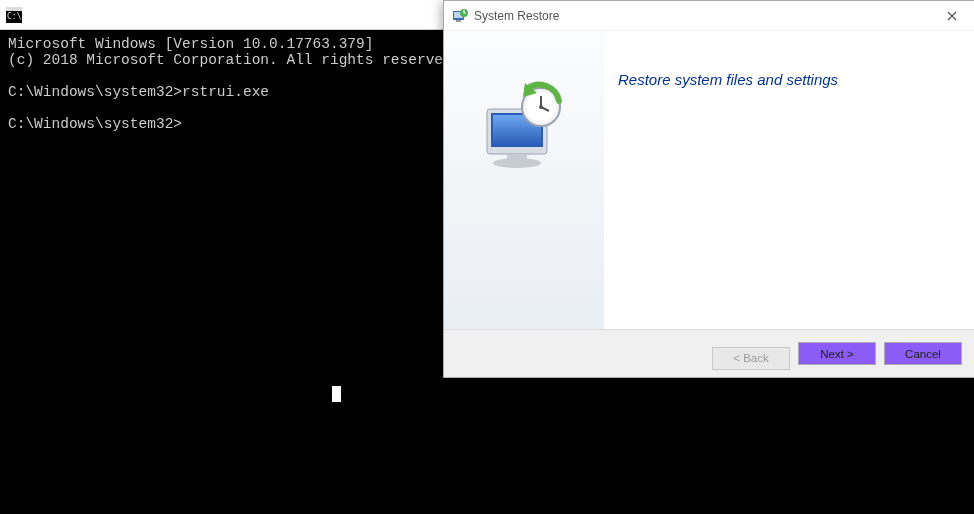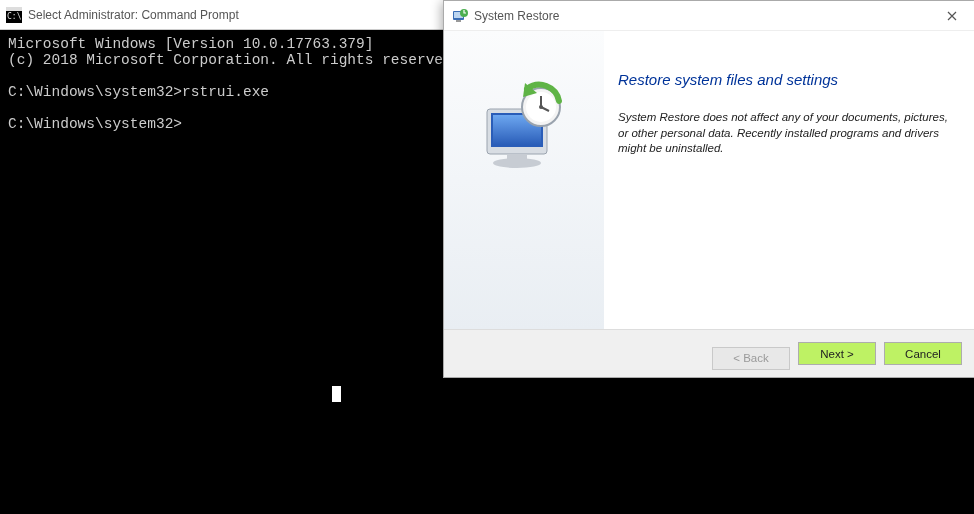--- a/index.html
+++ b/index.html
@@ -131,21 +131,21 @@
   display: flex;
   align-items: center;
   justify-content: flex-end;
   padding: 0 12px;
   gap: 8px;
 }
 .wbtn {
   min-width: 78px;
   height: 23px;
   font-size: 11.5px;
-  background: #bef264;
+  background: #8b5cf6;
   border: 1px solid #adadad;
   color: #222;
   cursor: pointer;
   padding: 0 10px;
 }
 .wbtn:disabled {
   color: #9a9a9a;
   background: #e8e8e8;
   border-color: #c9c9c9;
   cursor: default;
@@ -157,21 +157,20 @@
 
 <div class="cmd-window">
   <div class="cmd-titlebar">
     <span class="cmd-icon">
       <svg viewBox="0 0 16 16" width="16" height="16">
         <rect x="0" y="0" width="16" height="16" fill="#000"></rect>
         <rect x="0" y="0" width="16" height="4" fill="#ddd"></rect>
         <text x="1" y="12" font-size="8" font-family="monospace" fill="#ddd">C:\</text>
       </svg>
     </span>
-    <span>Select Administrator: Command Prompt</span>
   </div>
   <div class="cmd-body"><span>Microsoft Windows [Version 10.0.17763.379]</span>
 <span>(c) 2018 Microsoft Corporation. All rights reserved.</span>
 
 <span>C:\Windows\system32&gt;rstrui.exe</span>
 
 <span>C:\Windows\system32&gt;</span></div>
   <span class="cmd-cursor"></span>
 </div>
 
@@ -218,21 +217,20 @@
             <linearGradient id="g1" x1="0" y1="0" x2="0" y2="1">
               <stop offset="0" stop-color="#6da7f0"></stop>
               <stop offset="1" stop-color="#2a5db8"></stop>
             </linearGradient>
           </defs>
         </svg>
       </span>
     </div>
     <div class="restore-right">
       <h2 class="restore-heading">Restore system files and settings</h2>
-      <p class="restore-para">System Restore does not affect any of your documents, pictures, or other personal data. Recently installed programs and drivers might be uninstalled.</p>
     </div>
   </div>
 
   <div class="restore-footer">
     <button class="wbtn" disabled="">&lt; Back</button>
     <button class="wbtn">Next &gt;</button>
     <button class="wbtn">Cancel</button>
   </div>
 </div>
 

